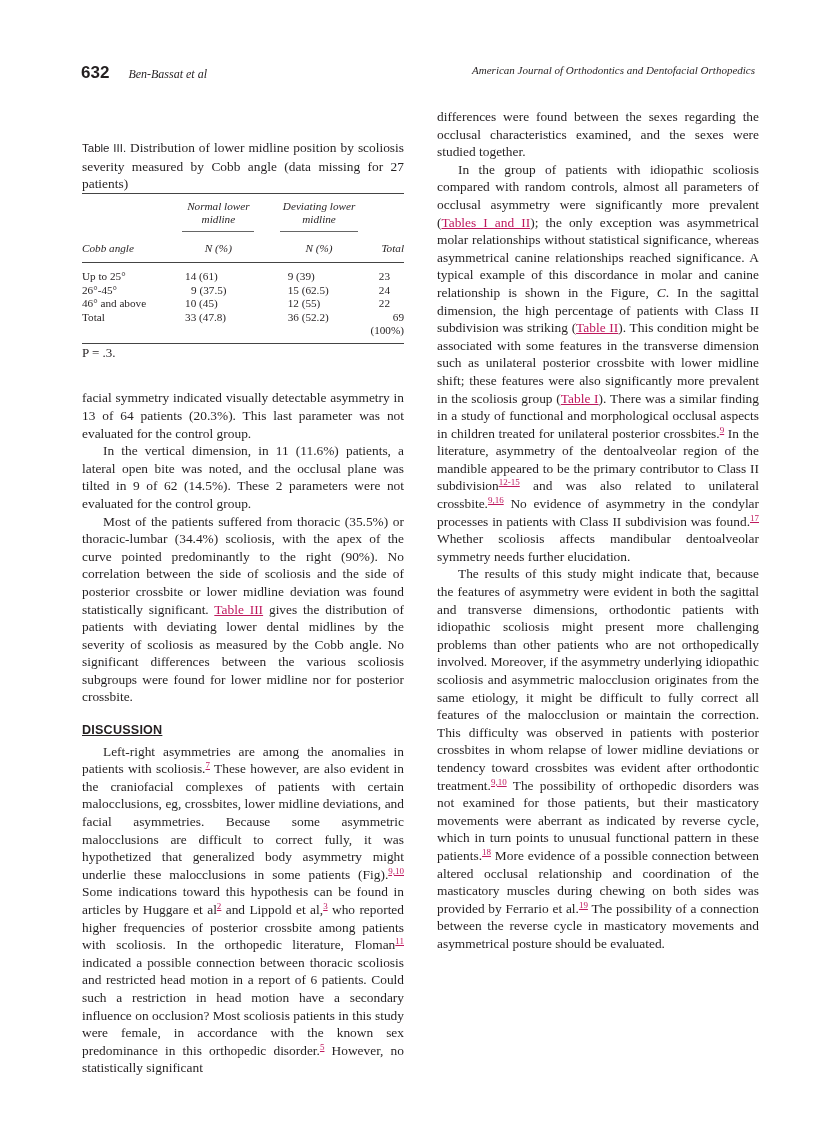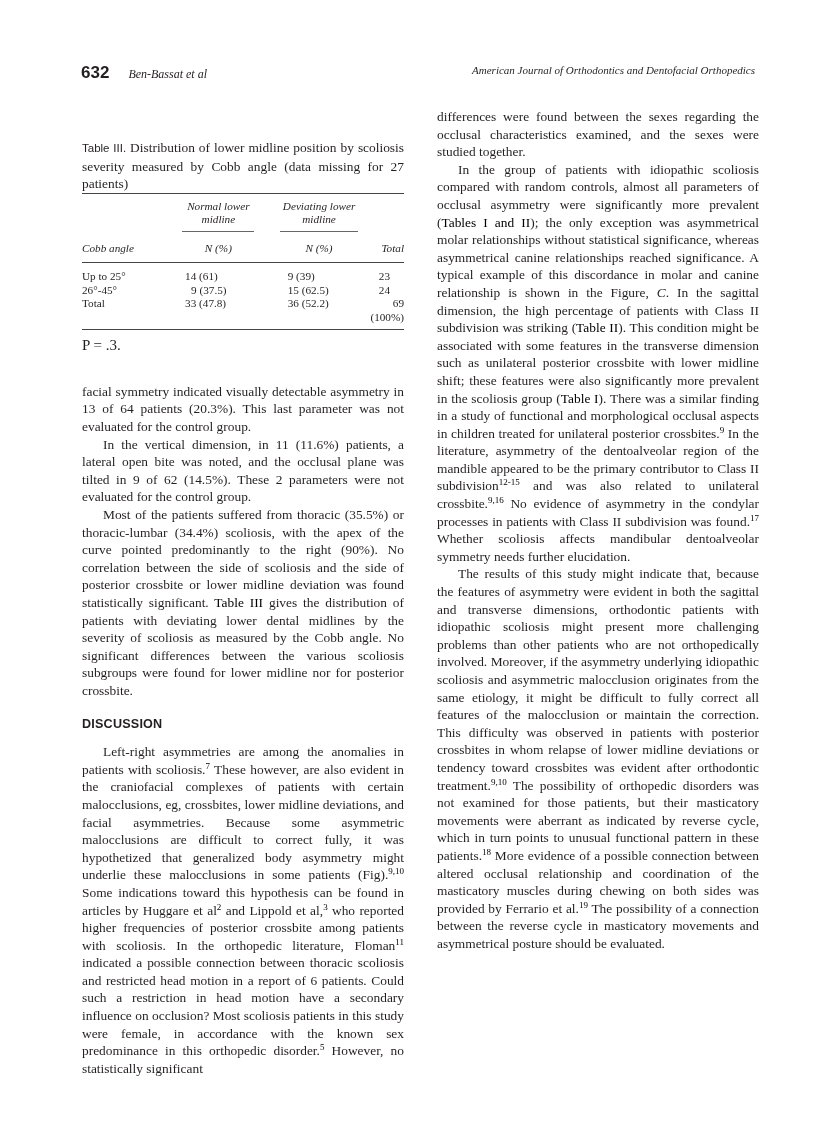--- a/index.html
+++ b/index.html
@@ -9,44 +9,44 @@
   .header-left .pg { font-family: "Liberation Sans", sans-serif; font-weight: bold; font-size: 17px; margin-right: 6px; }
   .header-left .au { font-style: italic; margin-left: 13px; }
   .header-right { position: absolute; right: 83px; top: 63px; font-size: 11px; font-style: italic; text-align: center; line-height: 14px; }
 
   .col { position: absolute; width: 322px; font-size: 13.4px; line-height: 17.6px; text-align: justify; }
   .col-left { left: 82px; top: 139px; }
   .col-right { left: 437px; top: 108px; }
   .col p { margin: 0; }
   .col p.ind { text-indent: 21px; }
   sup { font-size: 9px; line-height: 0; vertical-align: 5px; }
-  .xref { color: #000000; }
+  .xref { color: #be185d; text-decoration: underline; }
 
   .table-caption { font-size: 13.4px; line-height: 17.6px; margin: 0 0 4px 0; text-align: justify; }
   .table-caption .tlabel { font-family: "Liberation Sans", sans-serif; font-size: 11.5px; }
   table.t3 { width: 322px; border-collapse: collapse; font-size: 11.2px; line-height: 13.5px; }
   table.t3 thead tr.top th { border-top: 1.5px solid #444; padding-top: 6px; }
   table.t3 th { font-weight: normal; font-style: italic; }
   table.t3 .grp { text-align: center; padding-bottom: 8px; }
   table.t3 .grp span { display: inline-block; border-bottom: 1.4px solid #666; padding-bottom: 4px; width: 72px; }
   table.t3 .grp.dev span { width: 78px; }
   table.t3 tr.sub th { padding: 2px 0 7px 0; border-bottom: 1.5px solid #444; }
   table.t3 td { padding: 0; vertical-align: top; margin-left: 8px; }
   table.t3 tbody tr:first-child td { padding-top: 7px; }
   table.t3 tbody tr:last-child td { padding-bottom: 5px; border-bottom: 1.5px solid #444; }
   .c1 { text-align: left; width: 88px; }
   .c2 { text-align: left; padding-left: 16px !important; width: 78px; }
   .c3 { text-align: left; padding-left: 20px !important; width: 84px; }
   .c4 { text-align: right; }
   table.t3 th.c4 { padding-right: 14px; }
   table.t3 td.c4.cen { text-align: right; padding-right: 14px; }
-  .pval { font-size: 15px; margin-top: 7px; }
+  .pval { font-size: 13px; margin-top: 0; }
 
   h2.section { font-family: "Liberation Sans", sans-serif; font-weight: bold; font-size: 12.6px;
-               margin: 16px 0 10px 0; letter-spacing: 0.2px; }
+               margin: 16px 0 3px 0; letter-spacing: 0.2px; text-decoration: underline; }
 </style>
 </head>
 <body>
 
 <div class="header-left">
   <span class="pg">632</span><span class="au">Ben-Bassat et al</span>
 </div>
 <div class="header-right">
   <div>American Journal of Orthodontics and Dentofacial Orthopedics</div>
 </div>
@@ -76,20 +76,26 @@
           <td class="c3">9 (39)</td>
           <td class="c4 cen">23</td>
         </tr>
         <tr>
           <td class="c1">26°-45°</td>
           <td class="c2" style="padding-left:22px !important">9 (37.5)</td>
           <td class="c3">15 (62.5)</td>
           <td class="c4 cen">24</td>
         </tr>
         <tr>
+          <td class="c1">46° and above</td>
+          <td class="c2">10 (45)</td>
+          <td class="c3">12 (55)</td>
+          <td class="c4 cen">22</td>
+        </tr>
+        <tr>
           <td class="c1">Total</td>
           <td class="c2">33 (47.8)</td>
           <td class="c3">36 (52.2)</td>
           <td class="c4">69 (100%)</td>
         </tr>
       </tbody>
     </table>
     <div class="pval">P = .3.</div>
   </div>
 

